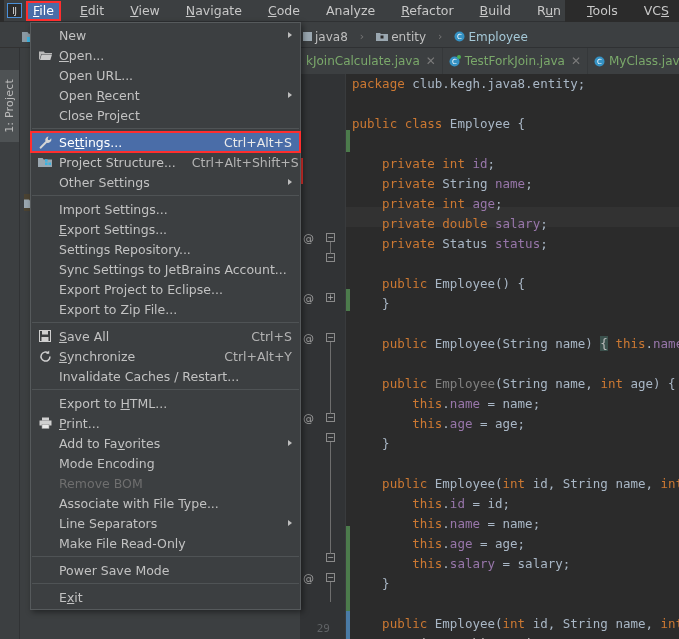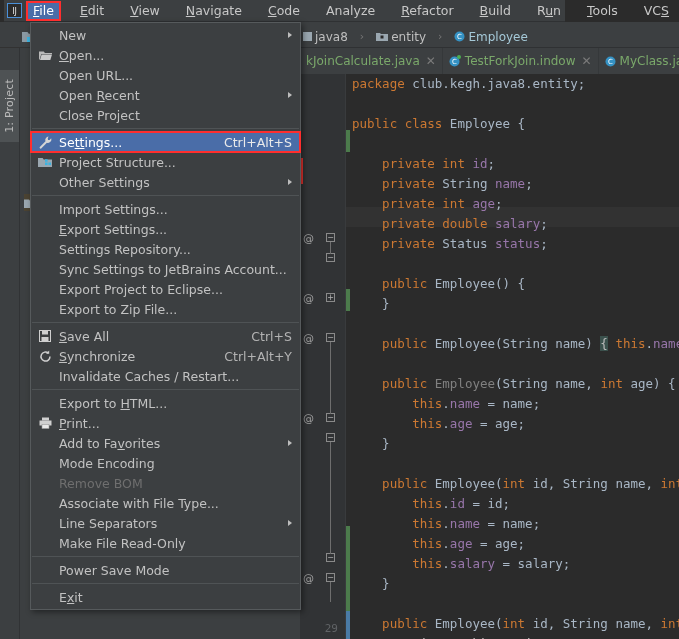--- a/index.html
+++ b/index.html
@@ -195,21 +195,21 @@
     background: #313335;
   }
   .gline {
     position: absolute;
     left: 30px;
     width: 1px;
     background: #6e6e6e;
   }
   .gnum {
     position: absolute;
-    left: 8px;
+    left: 0px;
     width: 30px;
     text-align: right;
     font-family: "DejaVu Sans Mono", monospace;
     font-size: 11px;
     color: #606366;
   }
   .changebar {
     position: absolute;
     left: 46px;
     width: 4px;
@@ -424,21 +424,21 @@
         <span class="xclose">✕</span>
       </div>
       <div class="etab">
         <span style="display: inline-flex;">
           <svg width="12" height="12" viewBox="0 0 12 12">
             <circle cx="5.5" cy="6.5" r="5" fill="#3592c4"></circle>
             <text x="5.5" y="9" font-family="DejaVu Sans" font-size="7" fill="#fff" text-anchor="middle">C</text>
             <circle cx="10" cy="2" r="2" fill="#4caf50"></circle>
           </svg>
         </span>
-        <span>TestForkJoin.indow</span>
+        <span>TestForkJoin.java</span>
         <span class="xclose">✕</span>
       </div>
       <div class="etab">
         <span style="display: inline-flex;">
           <svg width="11" height="11" viewBox="0 0 11 11">
             <circle cx="5.5" cy="5.5" r="5" fill="#3592c4"></circle>
             <text x="5.5" y="8" font-family="DejaVu Sans" font-size="7" fill="#fff" text-anchor="middle">C</text>
           </svg>
         </span>
         <span>MyClass.java</span>
@@ -525,20 +525,21 @@
       <div class="mrow">
         <span class="micon">
           <svg width="14" height="11" viewBox="0 0 14 11">
             <path d="M0 1h4.6l1.1 1.4H14V10H0z" fill="#9aa7b0"></path>
             <rect x="7" y="5.5" width="2.6" height="2.6" fill="#3cb3e0"></rect>
             <rect x="10.4" y="5.5" width="2.6" height="2.6" fill="#3cb3e0"></rect>
             <rect x="7" y="2.2" width="2.6" height="2.6" fill="#3cb3e0"></rect>
           </svg>
         </span>
         <span class="mlabel">Project Structure...</span>
+        <span class="maccel">Ctrl+Alt+Shift+S</span>
       </div>
       <div class="mrow">
         <span class="mlabel">Other Settings</span>
         <span class="marrow"></span>
       </div>
       <div class="msep"></div>
       <div class="mrow">
         <span class="mlabel">Import Settings...</span>
       </div>
       <div class="mrow">

